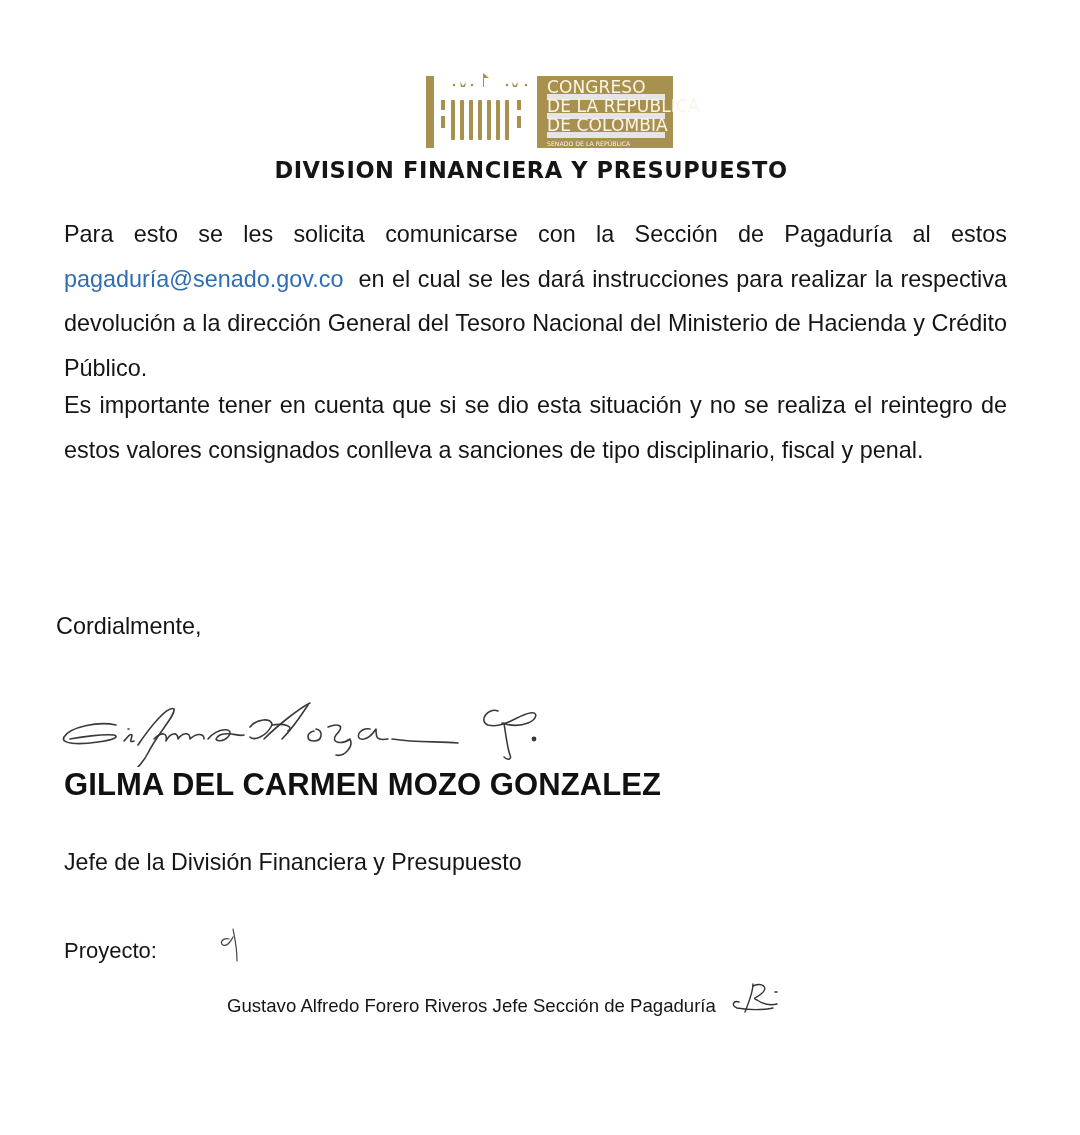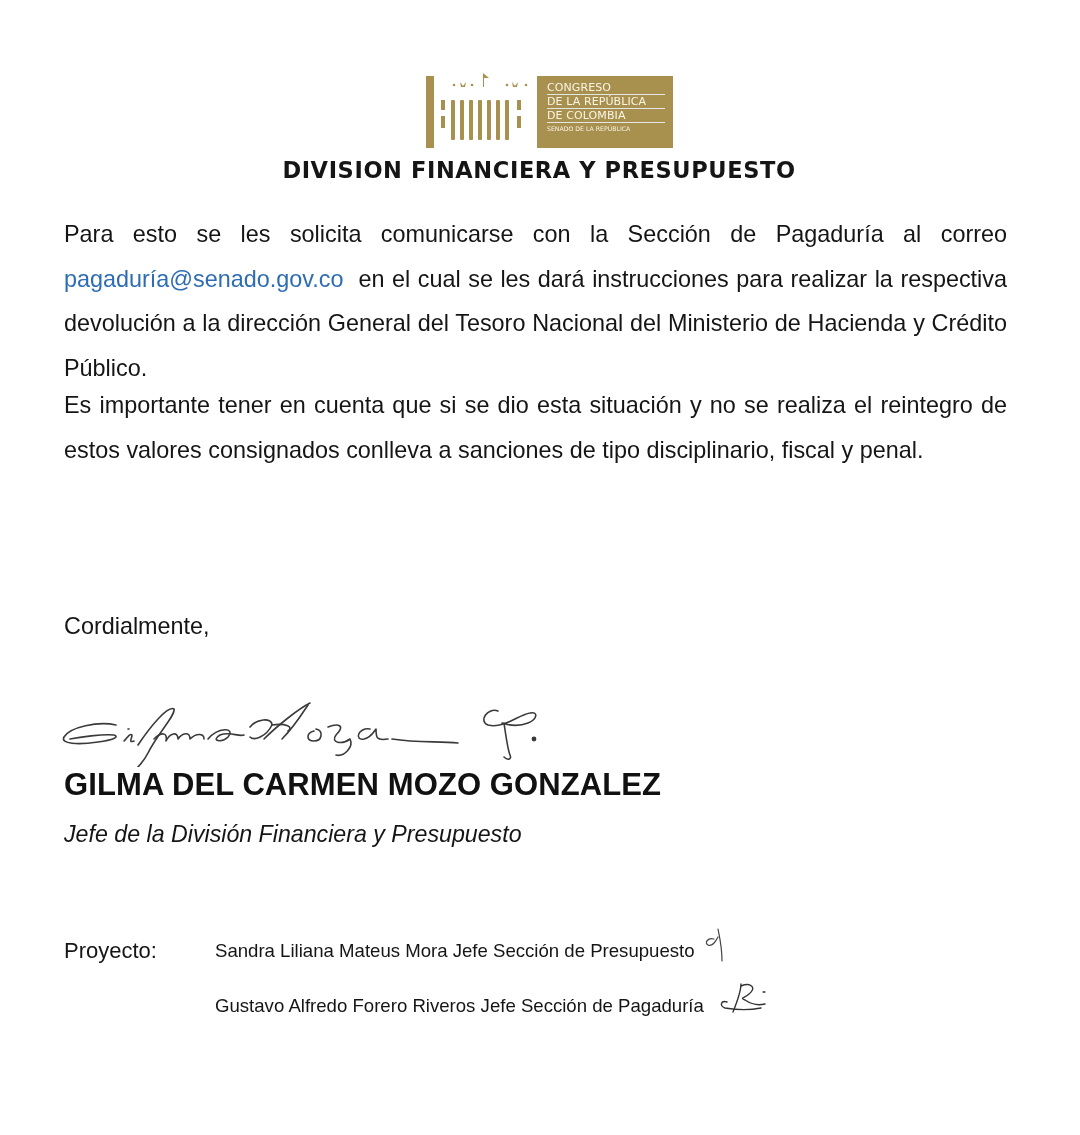--- a/index.html
+++ b/index.html
@@ -37,65 +37,64 @@
       width: 136px;
       height: 72px;
       background: #a8904f;
       color: #fbf5e6;
       box-sizing: border-box;
       padding: 5px 8px 0 10px;
       font-family: "DejaVu Sans", sans-serif;
     }
     .logo-line {
       display: block;
-      font-size: 11px;
+      font-size: 17px;
       line-height: 13px;
       letter-spacing: 0.1px;
-      border-bottom: 1px solid #e5e5e5;
+      border-bottom: 6px solid #e5e5e5;
       white-space: nowrap;
     }
     .logo-line.small {
       font-size: 6.2px;
       line-height: 12px;
       border-bottom: none;
       letter-spacing: 0;
     }
     .heading {
       position: absolute;
       left: 0;
       width: 1062px;
       top: 157px;
       text-align: center;
       font-family: "DejaVu Sans", sans-serif;
       font-weight: bold;
       font-size: 22.5px;
       letter-spacing: 0.6px;
       color: #151515;
-      padding-left: 8px;
     }
     
     .para {
       position: absolute;
       left: 64px;
       width: 943px;
       font-size: 23.4px;
       line-height: 44.5px;
       text-align: justify;
       color: #151515;
       margin: 0;
     }
     .para-1 { top: 212px; }
     .para-2 { top: 383px; }
     .email-link {
       color: #2e6db4;
       text-underline-offset: 3px;
     }
     .closing {
       position: absolute;
-      left: 64px;
+      left: 56px;
       top: 608px;
       font-size: 23.4px;
       line-height: 36px;
       color: #151515;
     }
     
     .signature {
       position: absolute;
       left: 58px;
       top: 697px;
@@ -108,45 +107,44 @@
       top: 767px;
       font-size: 31px;
       font-weight: bold;
       line-height: 36px;
       color: #111111;
       letter-spacing: 0.1px;
     }
     .signer-title {
       position: absolute;
       left: 64px;
-      top: 816px;
+      top: 844px;
       font-size: 23.2px;
       line-height: 36px;
       color: #151515;
-      font-style: italic;
     }
     
     .proj-label {
       position: absolute;
       left: 64px;
       top: 937px;
       font-size: 22px;
       line-height: 28px;
       color: #151515;
     }
     .proj-line {
       position: absolute;
       left: 215px;
       font-size: 18.6px;
       line-height: 28px;
       color: #151515;
       white-space: nowrap;
     }
     .proj-line-1 { top: 937px; }
-    .proj-line-2 { top: 992px; }
+    .proj-line-2 { top: 992px; margin-left: 12px; }
     .initials {
       display: inline-block;
       vertical-align: top;
       margin-left: 2px;
     }
   </style>
 </head>
 <body>
 
 <div class="logo">
@@ -181,21 +179,21 @@
   <div class="logo-box">
     <span class="logo-line">CONGRESO</span>
     <span class="logo-line">DE LA REPÚBLICA</span>
     <span class="logo-line">DE COLOMBIA</span>
     <span class="logo-line small">SENADO DE LA REPÚBLICA</span>
   </div>
 </div>
 
 <div class="heading">DIVISION FINANCIERA Y PRESUPUESTO</div>
 
-<p class="para para-1"><span>Para esto se les solicita comunicarse con la Sección de Pagaduría al correo </span><a class="email-link">pagaduría@senado.gov.co</a><span style="white-space: pre-wrap;">  en el cual se les dará instrucciones para realizar la respectiva devolución a la dirección General del Tesoro Nacional del Ministerio de Hacienda y Crédito Público.</span></p>
+<p class="para para-1"><span>Para esto se les solicita comunicarse con la Sección de Pagaduría al estos </span><a class="email-link">pagaduría@senado.gov.co</a><span style="white-space: pre-wrap;">  en el cual se les dará instrucciones para realizar la respectiva devolución a la dirección General del Tesoro Nacional del Ministerio de Hacienda y Crédito Público.</span></p>
 
 <p class="para para-2">Es importante tener en cuenta que si se dio esta situación y no se realiza el reintegro de estos valores consignados conlleva a sanciones de tipo disciplinario, fiscal y penal.</p>
 
 <div class="closing">Cordialmente,</div>
 
 <svg class="signature" viewBox="0 0 505 70" xmlns="http://www.w3.org/2000/svg">
   <g fill="none" stroke="#3a3a3a" stroke-width="1.6" stroke-linecap="round" stroke-linejoin="round">
 
     <path d="M58 28 C40 24 12 30 6 40 C2 47 20 48 40 45 C55 43 62 40 56 38 C44 37 22 40 12 42"></path>
 
@@ -222,21 +220,20 @@
     <circle cx="476" cy="42" r="1.6" fill="#3a3a3a"></circle>
   </g>
 </svg>
 
 <div class="signer-name">GILMA DEL CARMEN MOZO GONZALEZ</div>
 <div class="signer-title">Jefe de la División Financiera y Presupuesto</div>
 
 <div class="proj-label">Proyecto:</div>
 
 <div class="proj-line proj-line-1">
-  <span>Sandra Liliana Mateus Mora Jefe Sección de Presupuesto</span>
   <svg class="initials" width="30" height="40" viewBox="0 0 30 40" style="margin-top:-12px" xmlns="http://www.w3.org/2000/svg">
     <g fill="none" stroke="#444" stroke-width="1.2" stroke-linecap="round">
       <path d="M12 14 C6 12 2 18 6 20 C10 22 14 16 16 12"></path>
       <path d="M16 4 C18 14 20 22 20 36"></path>
     </g>
   </svg>
 </div>
 
 <div class="proj-line proj-line-2">
   <span>Gustavo Alfredo Forero Riveros Jefe Sección de Pagaduría</span>

